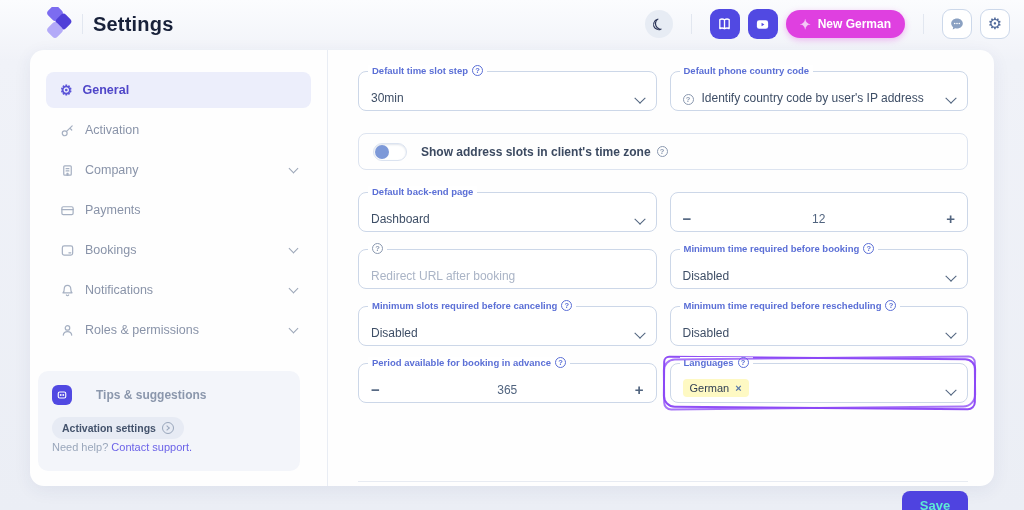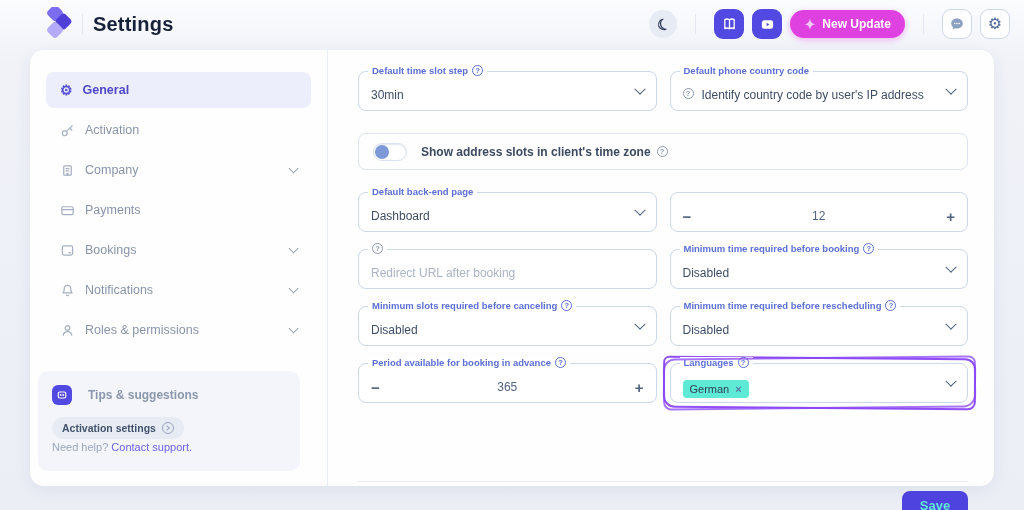--- a/index.html
+++ b/index.html
@@ -31,49 +31,49 @@
     border-radius:8px; font-size:12.5px; color:#75819a; cursor:pointer; }
   .side-item .chev { margin-left:auto; }
   .side-item.active { background:#eceefb; color:#4f46c8; font-weight:700; }
   .side-item.active .icon-glyph { color:#5b54d8; }
   .icon-glyph { font-size:14px; line-height:1; color:#97a3b8; }
   .sicon { width:15px; height:15px; stroke:#97a3b8; fill:none; stroke-width:1.3; stroke-linecap:round; stroke-linejoin:round; }
   .chev { width:7px; height:7px; border-right:1.6px solid #8a96ab; border-bottom:1.6px solid #8a96ab; transform:rotate(45deg); margin-top:-3px; }
   .blurred { filter:blur(.55px); opacity:.85; }
 
   .tips-panel { margin:23px 0 0 -8px; width:262px; height:100px; background:#f3f5fa; border-radius:10px; padding:14px 14px; filter:blur(.55px); }
-  .tips-head { display:flex; align-items:center; gap:16px; font-size:12px; font-weight:700; color:#8b97ac; }
+  .tips-head { display:flex; align-items:center; gap:24px; font-size:12px; font-weight:700; color:#8b97ac; }
   .tips-icon { width:20px; height:20px; border-radius:6px; background:#5149e2; display:flex; align-items:center; justify-content:center; }
   .act-pill { margin-top:12px; display:inline-flex; align-items:center; gap:6px; background:#e7ebf4; border-radius:11px;
     height:22px; padding:0 10px; font-size:10.5px; font-weight:700; color:#44536c; cursor:pointer; }
   .pill-circle { width:12px; height:12px; border:1px solid #9aa7bc; border-radius:50%; display:flex; align-items:center; justify-content:center; }
   .pill-circle .chev { width:4px; height:4px; transform:rotate(-45deg); margin:0 0 0 -1px; border-color:#9aa7bc; }
   .need-help { margin-top:2px; font-size:11px; color:#9aa7bb; }
   .need-help a { color:#6c63e8; text-decoration:none; cursor:pointer; }
 
   
   .main { position:absolute; left:297px; top:0; right:0; bottom:0; border-left:1px solid #e9edf4; padding:21px 26px 0 30px; }
   .grid { display:grid; grid-template-columns:1fr 1fr; column-gap:13px; row-gap:17px; }
   .field { position:relative; height:40px; border:1px solid #ccd7e8; border-radius:8px; background:#fff;
-    display:flex; align-items:flex-start; padding:16px 12px; cursor:pointer; }
+    display:flex; align-items:flex-end; padding:5px 12px; cursor:pointer; }
   .flabel { position:absolute; top:-7px; left:9px; background:#fff; padding:0 4px; font-size:9.5px; font-weight:700;
     color:#5b6fd6; display:flex; align-items:center; gap:4px; white-space:nowrap; }
   .fvalue { font-size:12px; color:#3e4e66; }
   .fchev { margin-left:auto; width:8px; height:8px; border-right:1.8px solid #51647f; border-bottom:1.8px solid #51647f; transform:rotate(45deg) translate(-2px,-2px); }
   .help { display:inline-flex; width:11px; height:11px; border:1px solid currentColor; border-radius:50%;
     align-items:center; justify-content:center; font-size:7.5px; font-weight:700; flex:0 0 auto; }
   .help.gray { color:#8b99b0; }
   .stepper { justify-content:space-between; }
   .step-btn { font-size:15px; color:#51647f; font-weight:700; cursor:pointer; line-height:1; }
   .toggle-row { grid-column:1/-1; height:37px; margin:5px 0; border:1px solid #dde4f0; border-radius:8px;
     display:flex; align-items:center; gap:14px; padding:0 14px; }
   .toggle { width:34px; height:18px; border-radius:9px; background:#fff; border:1px solid #dbe3f0; position:relative; cursor:pointer; box-shadow:inset 0 1px 2px rgba(90,110,150,.18); }
   .toggle .knob { position:absolute; left:1px; top:1px; width:14px; height:14px; border-radius:50%; background:#7d99d8; }
   .toggle-label { font-size:12px; font-weight:700; color:#3c4a61; display:flex; align-items:center; gap:6px; }
-  .tag { background:#5eead4; border-radius:4px; padding:3px 7px; font-size:11px; color:#2f3d52; display:inline-flex; gap:6px; align-items:center; }
+  .tag { background:#fef9c3; border-radius:4px; padding:3px 7px; font-size:11px; color:#2f3d52; display:inline-flex; gap:6px; align-items:center; }
   .tag .x { color:#5878a8; font-weight:700; cursor:pointer; }
   input.redirect { border:none; outline:none; width:100%; font-size:12px; font-family:"Liberation Sans",sans-serif; color:#be185d; background:transparent; }
   input.redirect::placeholder { color:#aab4c6; }
 
   
   .scribble { position:relative; }
   .scribble::before, .scribble::after { content:""; position:absolute; inset:-7px -8px; border:2.5px solid #8a45f5;
     border-radius:6px 11px 8px 12px; pointer-events:none; }
   .scribble::before { transform:rotate(.5deg); opacity:.95; }
   .scribble::after { transform:rotate(-.6deg); border-radius:12px 7px 13px 8px; opacity:.75; }
@@ -106,21 +106,21 @@
       </svg>
     </div>
     <div class="sq-btn">
       <svg width="15" height="15" viewBox="0 0 16 16">
         <rect x="2" y="3.5" width="12" height="9" rx="2.5" fill="#fff"></rect>
         <path d="M7 6.2 L10 8 L7 9.8 Z" fill="#5149e2"></path>
       </svg>
     </div>
     <div class="update-btn">
       <span class="star">✦</span>
-      <span>New Update</span>
+      <span>New German</span>
     </div>
     <span class="hsep"></span>
     <div class="sq-btn light">
       <svg width="16" height="16" viewBox="0 0 16 16">
         <path d="M8 2.5 C4.7 2.5 2.2 4.7 2.2 7.5 C2.2 9 3 10.3 4.2 11.2 L3.7 13.5 L6.2 12.2 C6.8 12.4 7.4 12.5 8 12.5 C11.3 12.5 13.8 10.3 13.8 7.5 C13.8 4.7 11.3 2.5 8 2.5 Z" fill="#8ba1c2"></path>
         <circle cx="5.7" cy="7.5" r="0.8" fill="#fff"></circle>
           <circle cx="8" cy="7.5" r="0.8" fill="#fff"></circle>
           <circle cx="10.3" cy="7.5" r="0.8" fill="#fff"></circle>
       </svg>
     </div>

